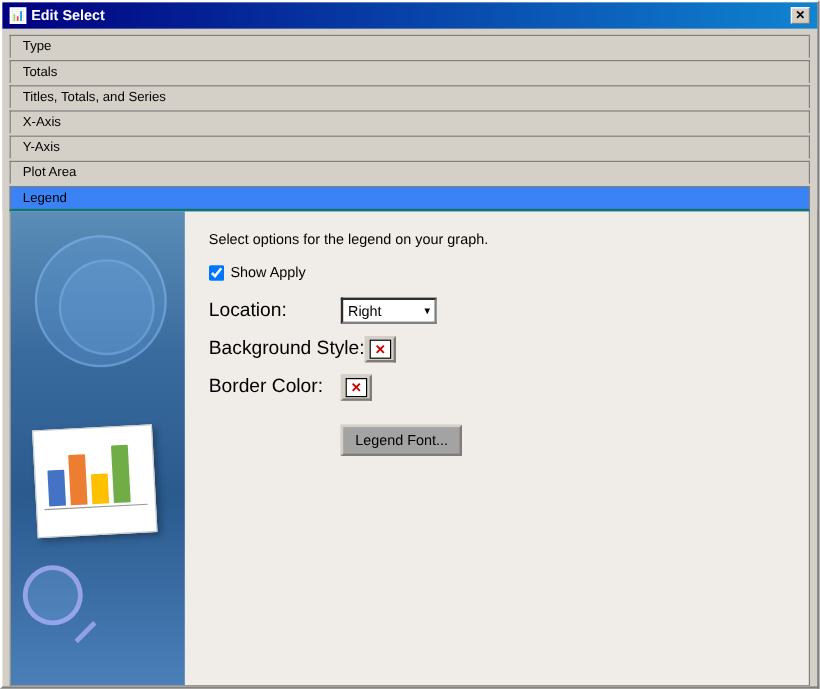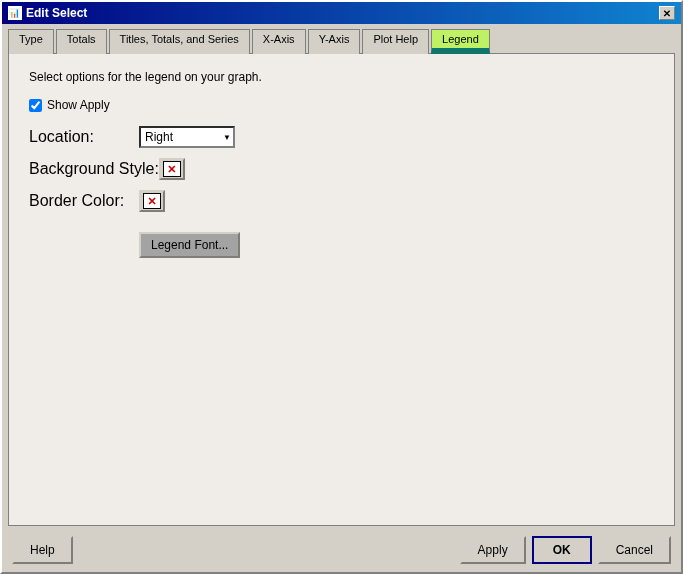--- a/index.html
+++ b/index.html
@@ -62,44 +62,45 @@
       font-size: 10px;
       font-weight: bold;
       cursor: pointer;
       color: #000;
     }
     .tabs-bar {
       display: flex;
       background: #d4d0c8;
       padding: 4px 6px 0 6px;
       gap: 2px;
+      flex-direction: column;
     }
     .tab {
       padding: 3px 10px;
       background: #d4d0c8;
       border: 1px solid #808080;
       border-bottom: none;
       cursor: pointer;
       font-size: 11px;
       position: relative;
       top: 1px;
     }
     .tab.active {
-      background: #bef264;
-      border-bottom: 6px solid #0f766e;
+      background: #3b82f6;
+      border-bottom: 2px solid #0f766e;
       z-index: 2;
       font-weight: normal;
     }
     .content-area {
       flex: 1;
       background: #f0ede8;
       border: 1px solid #808080;
       margin: 0 6px;
       display: flex;
-      flex-direction: column;
+      flex-direction: row;
       overflow: hidden;
     }
     .left-panel {
       width: 145px;
       background: linear-gradient(180deg, #5b8db8 0%, #3a6b9e 30%, #2a5a8e 60%, #4a7fb8 100%);
       position: relative;
       overflow: hidden;
       flex-shrink: 0;
     }
     .left-panel-circles {
@@ -265,21 +266,21 @@
       display: flex;
       gap: 6px;
     }
     .select-native {
       appearance: none;
       -webkit-appearance: none;
       border: 2px inset #808080;
       background: white;
       padding: 2px 20px 2px 4px;
       font-size: 12px;
-      width: 96px;
+      width: 80px;
       cursor: pointer;
       position: relative;
     }
     .select-wrapper {
       position: relative;
       display: inline-block;
     }
     .select-wrapper::after {
       content: '▼';
       font-size: 8px;
@@ -303,21 +304,21 @@
     </div>
     <div class="title-close">✕</div>
   </div>
 
   <div class="tabs-bar">
     <div class="tab">Type</div>
     <div class="tab">Totals</div>
     <div class="tab">Titles, Totals, and Series</div>
     <div class="tab">X-Axis</div>
     <div class="tab">Y-Axis</div>
-    <div class="tab">Plot Help</div>
+    <div class="tab">Plot Area</div>
     <div class="tab active">Legend</div>
   </div>
 
   <div class="content-area">
 
     <div class="left-panel">
       <div class="left-panel-circles"></div>
       <div class="left-panel-circles2"></div>
 
       <div class="chart-icon">
@@ -373,21 +374,13 @@
           </div>
         </div>
       </div>
 
       <div class="form-row" style="margin-left:110px; margin-top:6px;">
         <button class="legend-font-btn">Legend Font...</button>
       </div>
     </div>
   </div>
 
-  <div class="bottom-bar">
-    <button class="bottom-btn">Help</button>
-    <div class="bottom-right-btns">
-      <button class="bottom-btn">Apply</button>
-      <button class="bottom-btn ok-btn">OK</button>
-      <button class="bottom-btn">Cancel</button>
-    </div>
-  </div>
 </div>
 
 </body></html>

